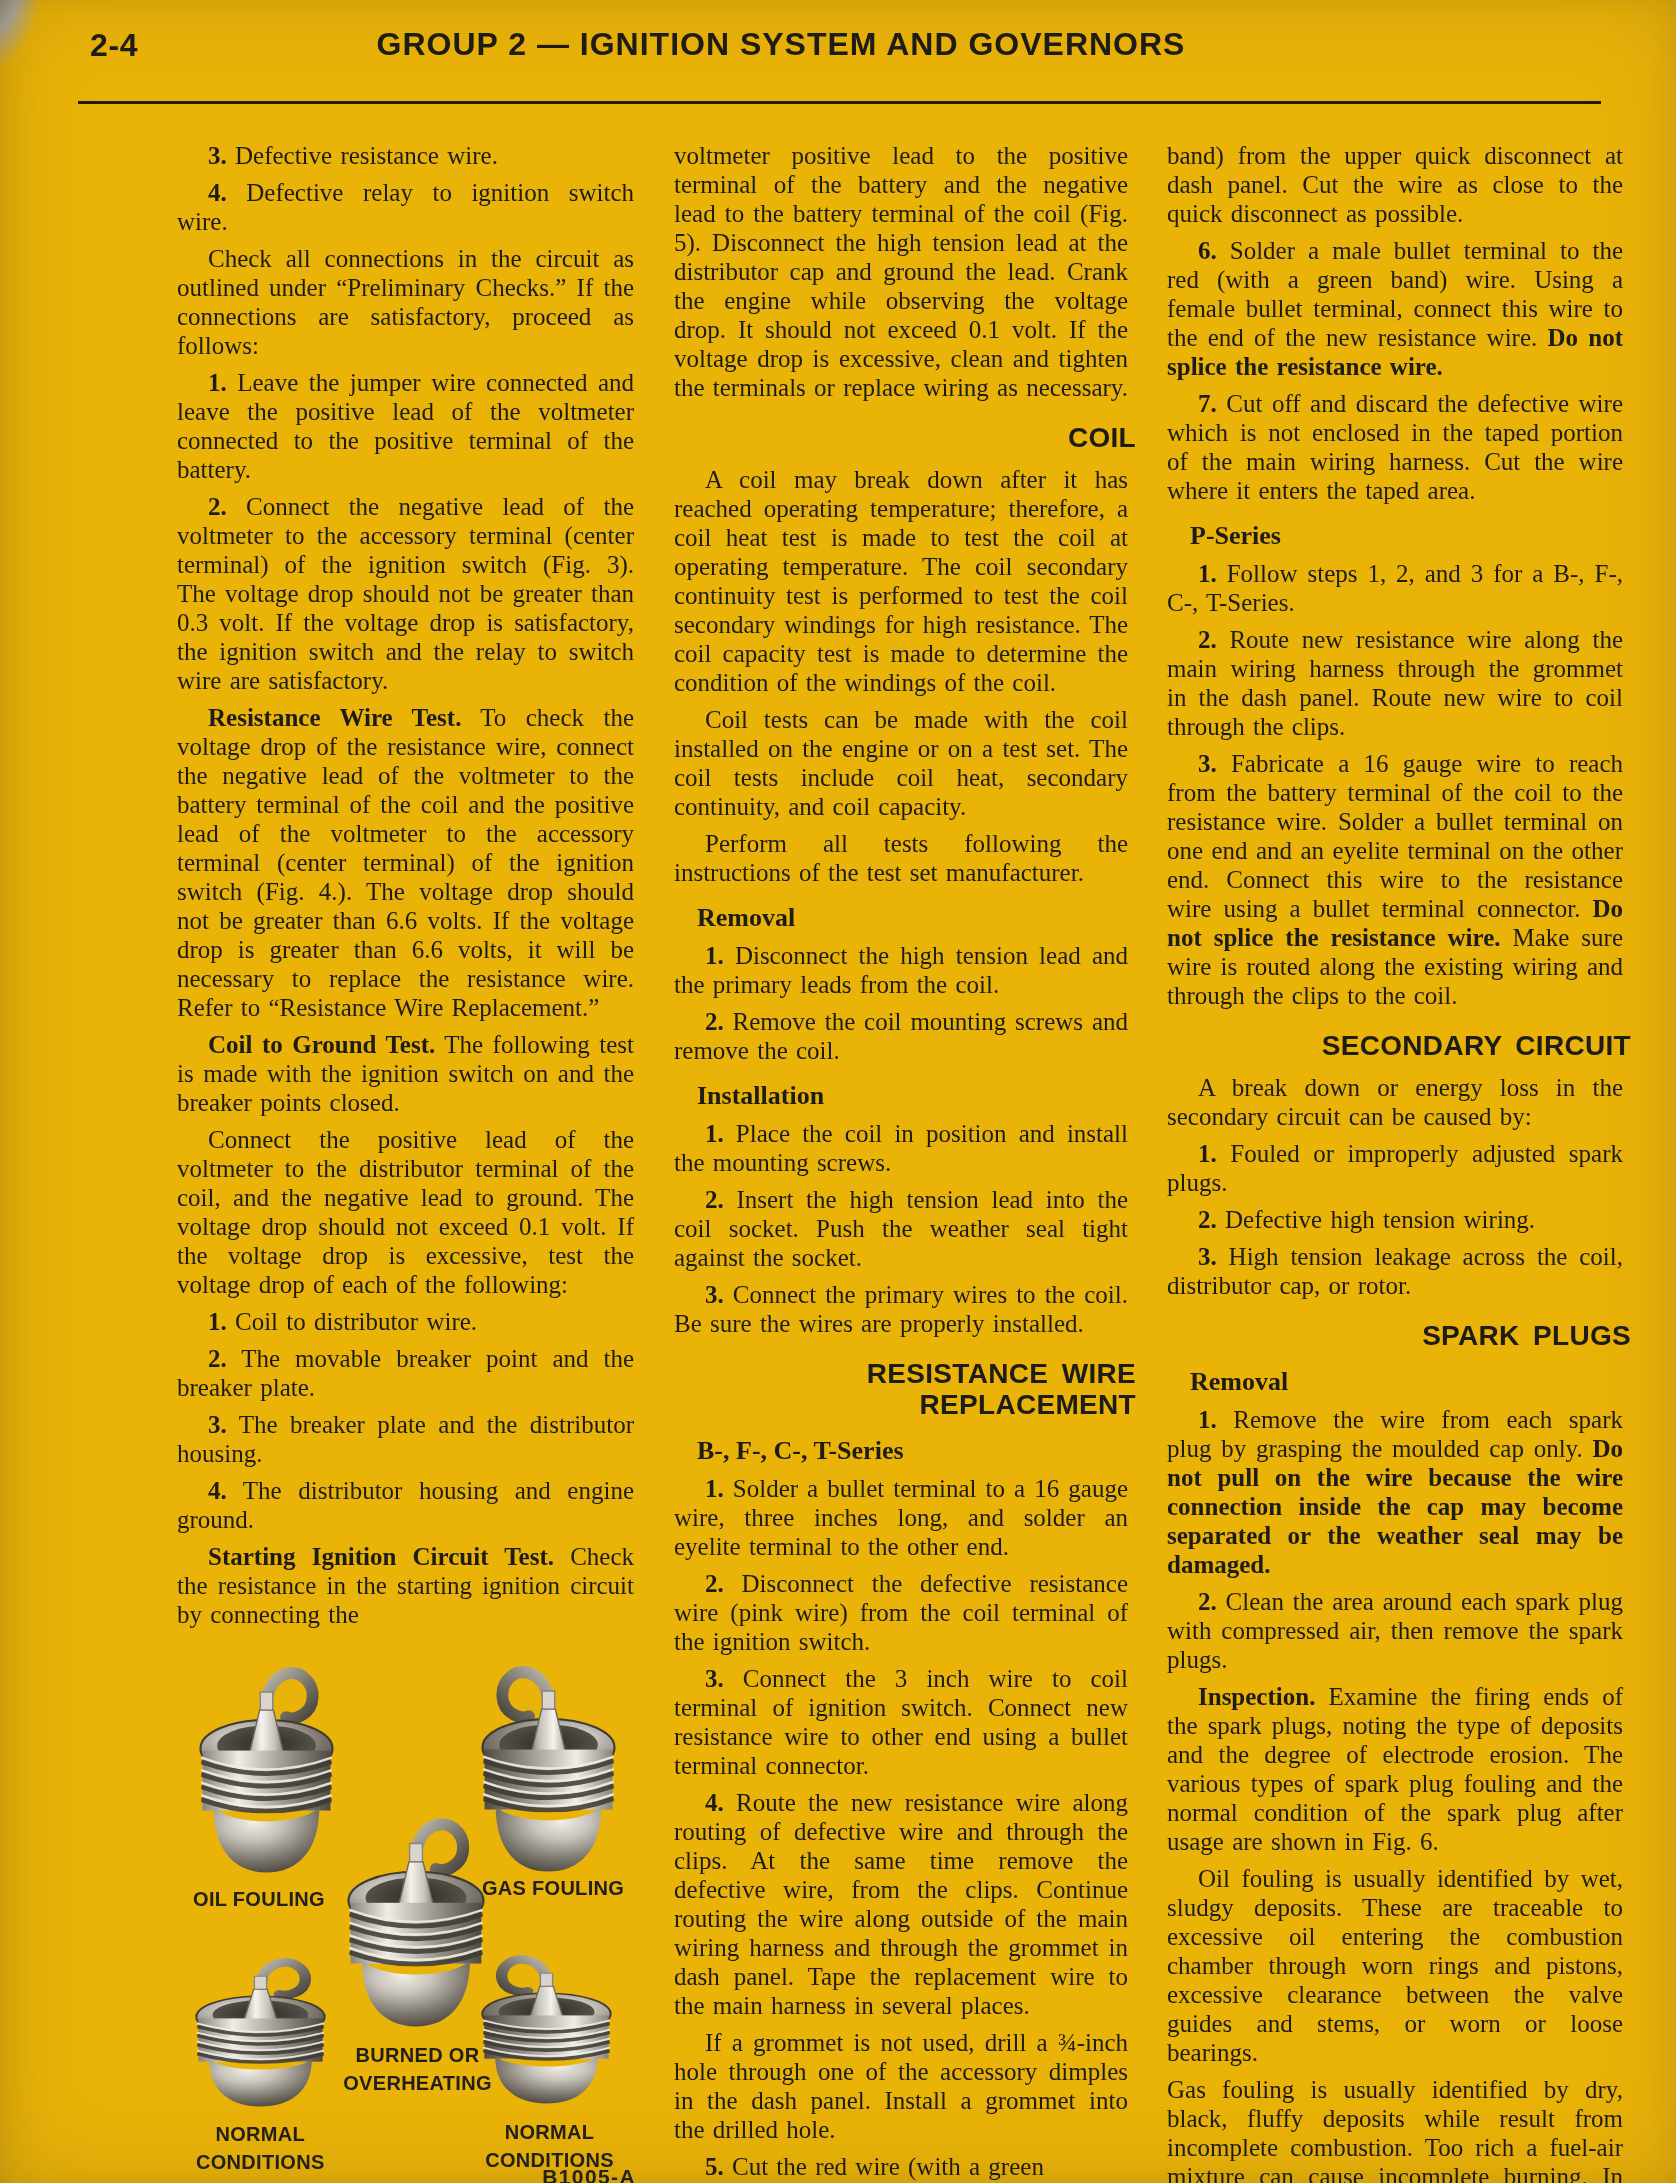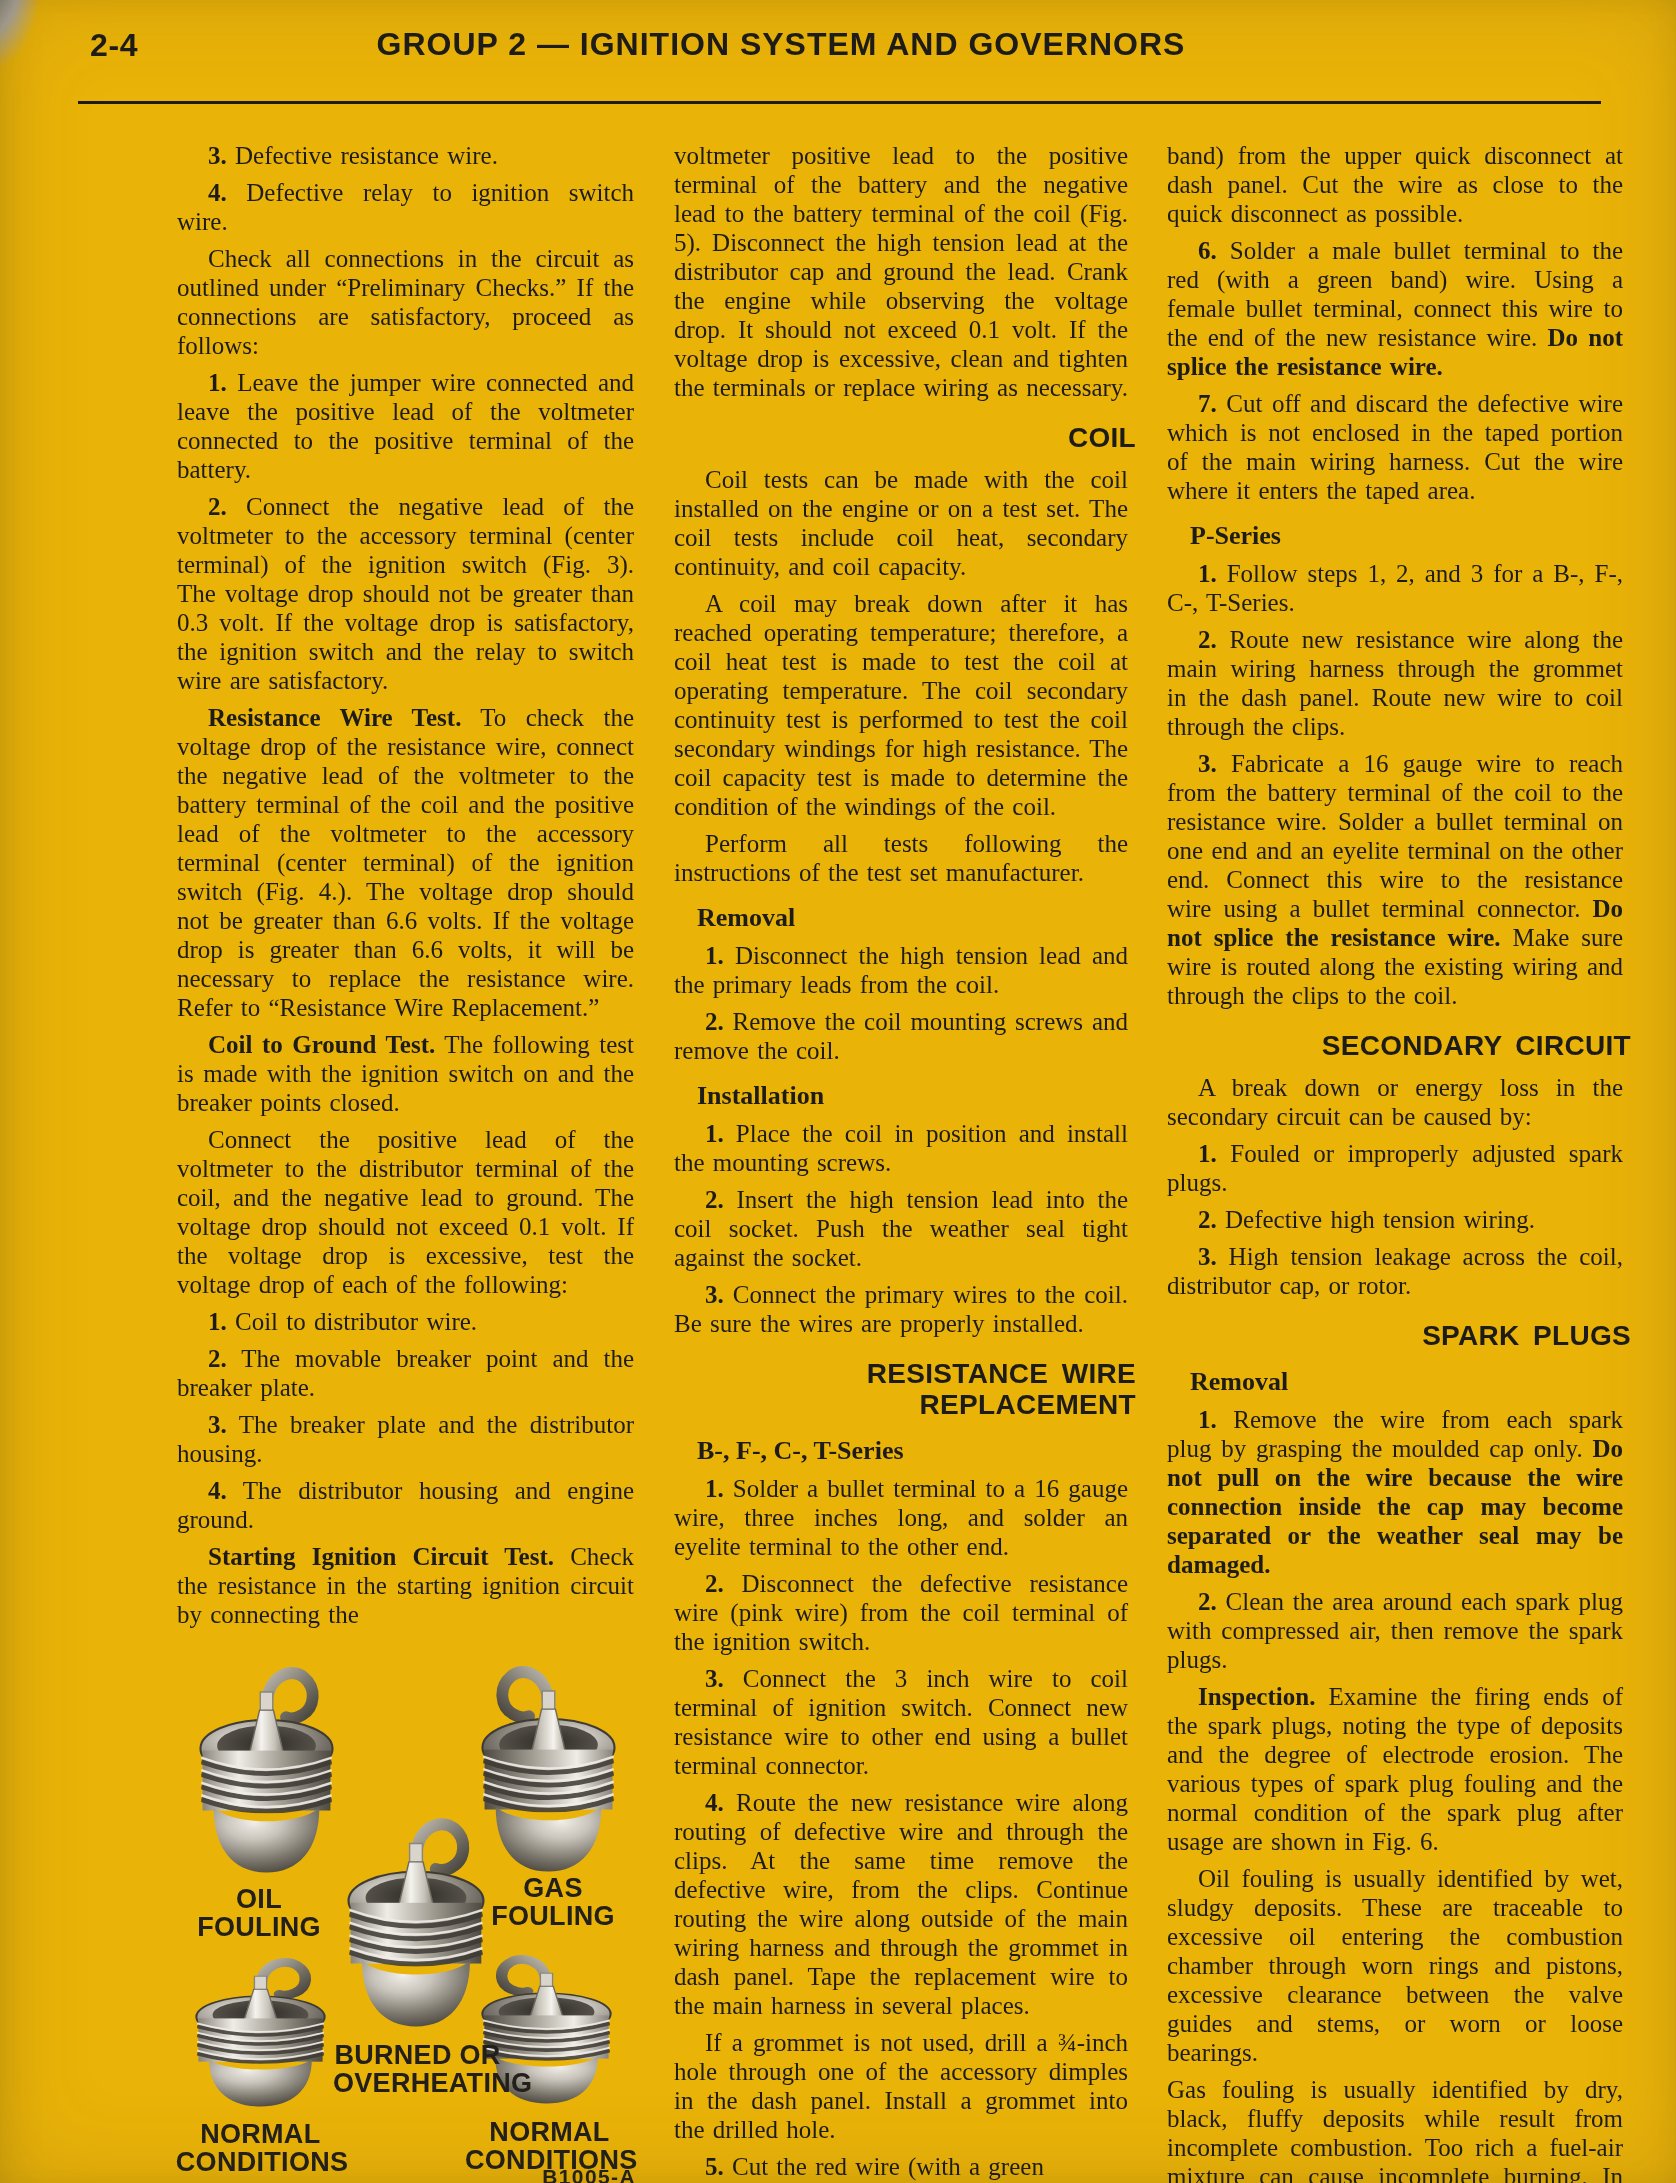--- a/index.html
+++ b/index.html
@@ -56,21 +56,21 @@
     font-weight:bold;text-indent:31px;text-align:left;
   }
   
   .figure{position:relative;height:609px;margin-top:17.6px;}
   .plugwrap{position:absolute;}
   .plugwrap svg{width:100%;height:100%;display:block;}
   .flip svg{transform:scaleX(-1);}
   .flabel{
     position:absolute;
     font-family:"Liberation Sans","DejaVu Sans",sans-serif;
-    font-weight:bold;font-size:27px;line-height:28px;
+    font-weight:bold;font-size:20px;line-height:28px;
     text-align:center;letter-spacing:0.3px;color:#23201b;
   }
   .fcode{
     position:absolute;
     font-family:"Liberation Sans","DejaVu Sans",sans-serif;
     font-weight:bold;font-size:21px;letter-spacing:1.4px;color:#26231d;
   }
   .fcap{position:absolute;white-space:nowrap;color:#17150f;}
   .fcap .big{
     font-family:"Liberation Sans","DejaVu Sans",sans-serif;
@@ -140,22 +140,22 @@
           <div class="flabel" style="left: 164px; top: 394px; width: 169px;">BURNED OR OVERHEATING</div>
           <div class="flabel" style="left: 6.8px; top: 473px; width: 169px;">NORMAL CONDITIONS</div>
           <div class="flabel" style="left: 296px; top: 471px; width: 169px;">NORMAL CONDITIONS</div>
           <div class="fcode" style="left: 311px; top: 518px; width: 156px; text-align: right;">B1005-A</div>
           <div class="fcap" style="left: 27px; top: 560px;"><span class="big">FIG. 1</span><span class="rest">—Spark Plug Inspection</span></div>
         </div>
     </section>
     <section class="col" id="col2">
         <p class="noind">voltmeter positive lead to the positive terminal of the battery and the negative lead to the battery terminal of the coil (Fig. 5). Disconnect the high tension lead at the distributor cap and ground the lead. Crank the engine while observing the voltage drop. It should not exceed 0.1 volt. If the voltage drop is excessive, clean and tighten the terminals or replace wiring as necessary.</p>
         <h3 class="hsans">COIL</h3>
+        <p class="">A coil may break down after it has reached operating temperature; therefore, a coil heat test is made to test the coil at operating temperature. The coil secondary continuity test is performed to test the coil secondary windings for high resistance. The coil capacity test is made to determine the condition of the windings of the coil.</p>
         <p class="">Coil tests can be made with the coil installed on the engine or on a test set. The coil tests include coil heat, secondary continuity, and coil capacity.</p>
-        <p class="">A coil may break down after it has reached operating temperature; therefore, a coil heat test is made to test the coil at operating temperature. The coil secondary continuity test is performed to test the coil secondary windings for high resistance. The coil capacity test is made to determine the condition of the windings of the coil.</p>
         <p class="">Perform all tests following the instructions of the test set manufacturer.</p>
         <h4 class="hserif">Removal</h4>
         <p class=""><b>1.</b> Disconnect the high tension lead and the primary leads from the coil.</p>
         <p class=""><b>2.</b> Remove the coil mounting screws and remove the coil.</p>
         <h4 class="hserif">Installation</h4>
         <p class=""><b>1.</b> Place the coil in position and install the mounting screws.</p>
         <p class=""><b>2.</b> Insert the high tension lead into the coil socket. Push the weather seal tight against the socket.</p>
         <p class=""><b>3.</b> Connect the primary wires to the coil. Be sure the wires are properly installed.</p>
         <h3 class="hsans">RESISTANCE WIRE REPLACEMENT</h3>
         <h4 class="hserif">B-, F-, C-, T-Series</h4>

